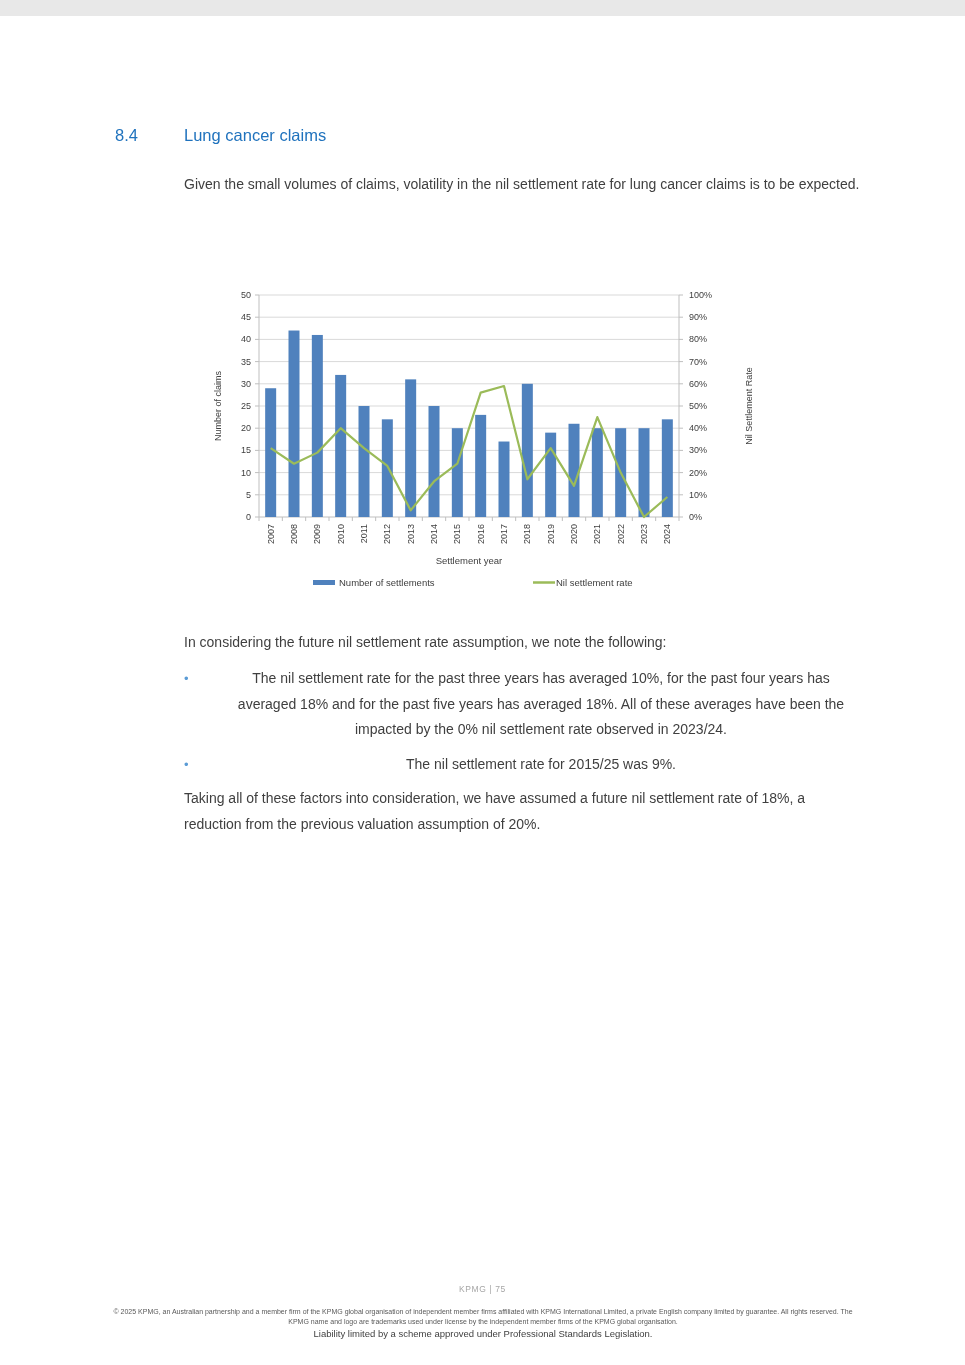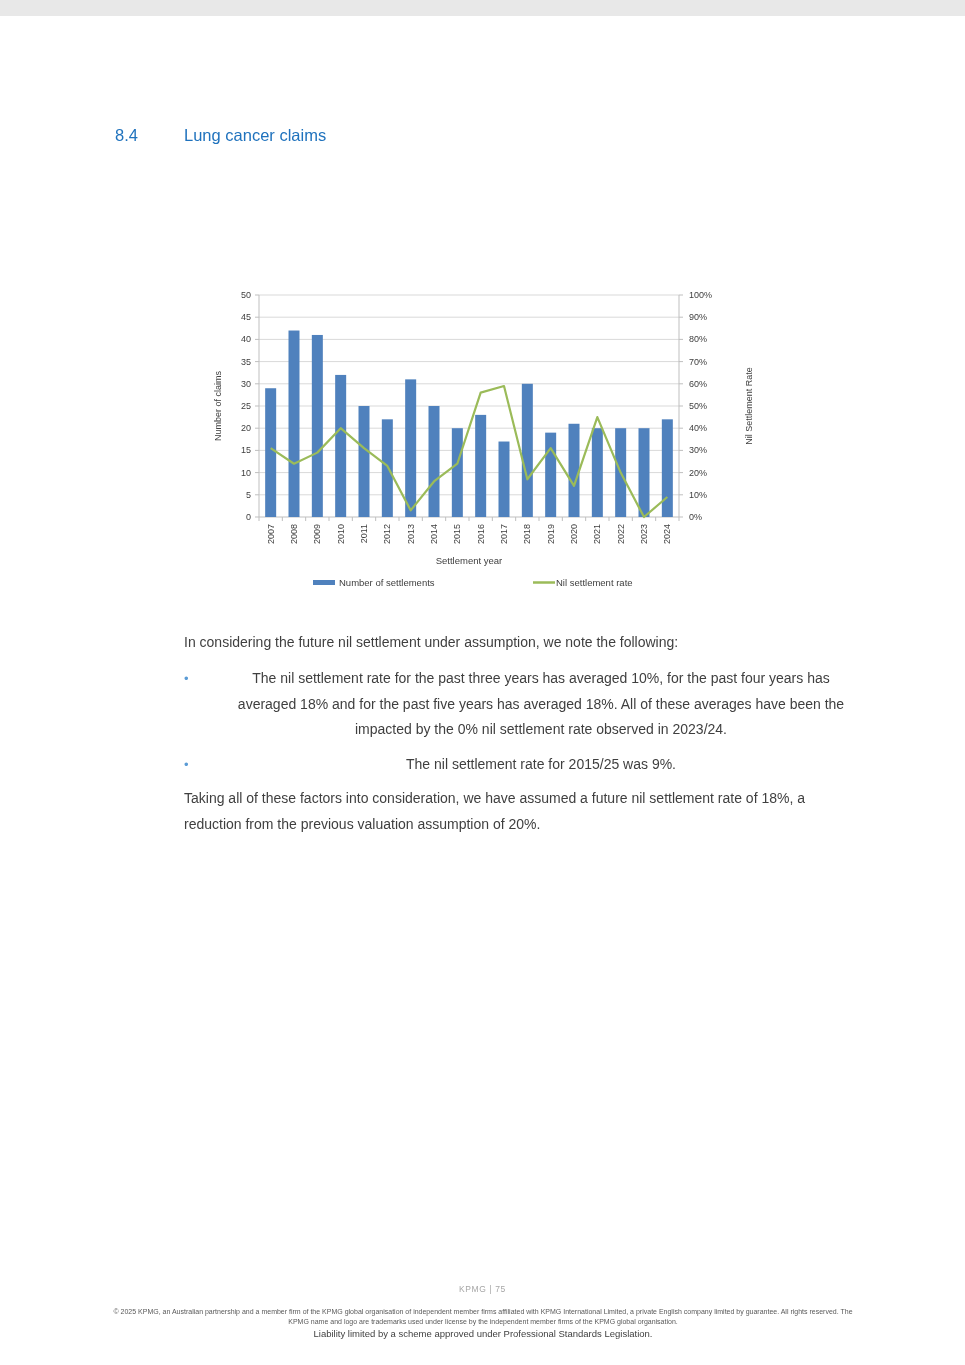--- a/index.html
+++ b/index.html
@@ -53,20 +53,21 @@
 </head>
 <body>
 
 <div class="page">
 
   <div class="abs section-head">
     <span class="section-num">8.4</span>
     <span>Lung cancer claims</span>
   </div>
 
+  <div class="abs body-text para1">Given the small volumes of claims, volatility in the nil settlement rate for lung cancer claims is to be expected.</div>
 
 
   <div class="abs chart-wrap">
     <svg id="chart-svg" width="560" height="338" viewBox="0 0 560 338">
         <line x1="56" y1="220.8" x2="476" y2="220.8" stroke="#d9d9d9" stroke-width="1"></line>
         <line x1="56" y1="198.6" x2="476" y2="198.6" stroke="#d9d9d9" stroke-width="1"></line>
         <line x1="56" y1="176.4" x2="476" y2="176.4" stroke="#d9d9d9" stroke-width="1"></line>
         <line x1="56" y1="154.2" x2="476" y2="154.2" stroke="#d9d9d9" stroke-width="1"></line>
         <line x1="56" y1="132" x2="476" y2="132" stroke="#d9d9d9" stroke-width="1"></line>
         <line x1="56" y1="109.80000000000001" x2="476" y2="109.80000000000001" stroke="#d9d9d9" stroke-width="1"></line>
@@ -180,21 +181,21 @@
         <text x="15" y="132" text-anchor="middle" dominant-baseline="central" font-size="9" transform="rotate(-90 15 132)">Number of claims</text>
         <text x="546" y="132" text-anchor="middle" dominant-baseline="central" font-size="9" transform="rotate(-90 546 132)">Nil Settlement Rate</text>
         <text x="266" y="290" text-anchor="middle" font-size="9.5">Settlement year</text>
         <rect x="110" y="306" width="22" height="5" fill="#4f81bd"></rect>
         <text x="136" y="308.5" text-anchor="start" dominant-baseline="central" font-size="9.5">Number of settlements</text>
         <line x1="330" y1="308.5" x2="352" y2="308.5" stroke="#9bbb59" stroke-width="2.5"></line>
         <text x="353" y="308.5" text-anchor="start" dominant-baseline="central" font-size="9.5">Nil settlement rate</text>
       </svg>
   </div>
 
-  <div class="abs body-text para2">In considering the future nil settlement under assumption, we note the following:</div>
+  <div class="abs body-text para2">In considering the future nil settlement rate assumption, we note the following:</div>
 
   <div class="abs body-text bullet-item bullet1">
     <span class="bullet-marker">•</span>
     <span class="bullet-body">The nil settlement rate for the past three years has averaged 10%, for the past four years has averaged 18% and for the past five years has averaged 18%. All of these averages have been the impacted by the 0% nil settlement rate observed in 2023/24.</span>
   </div>
 
   <div class="abs body-text bullet-item bullet2">
     <span class="bullet-marker">•</span>
     <span class="bullet-body">The nil settlement rate for 2015/25 was 9%.</span>
   </div>

